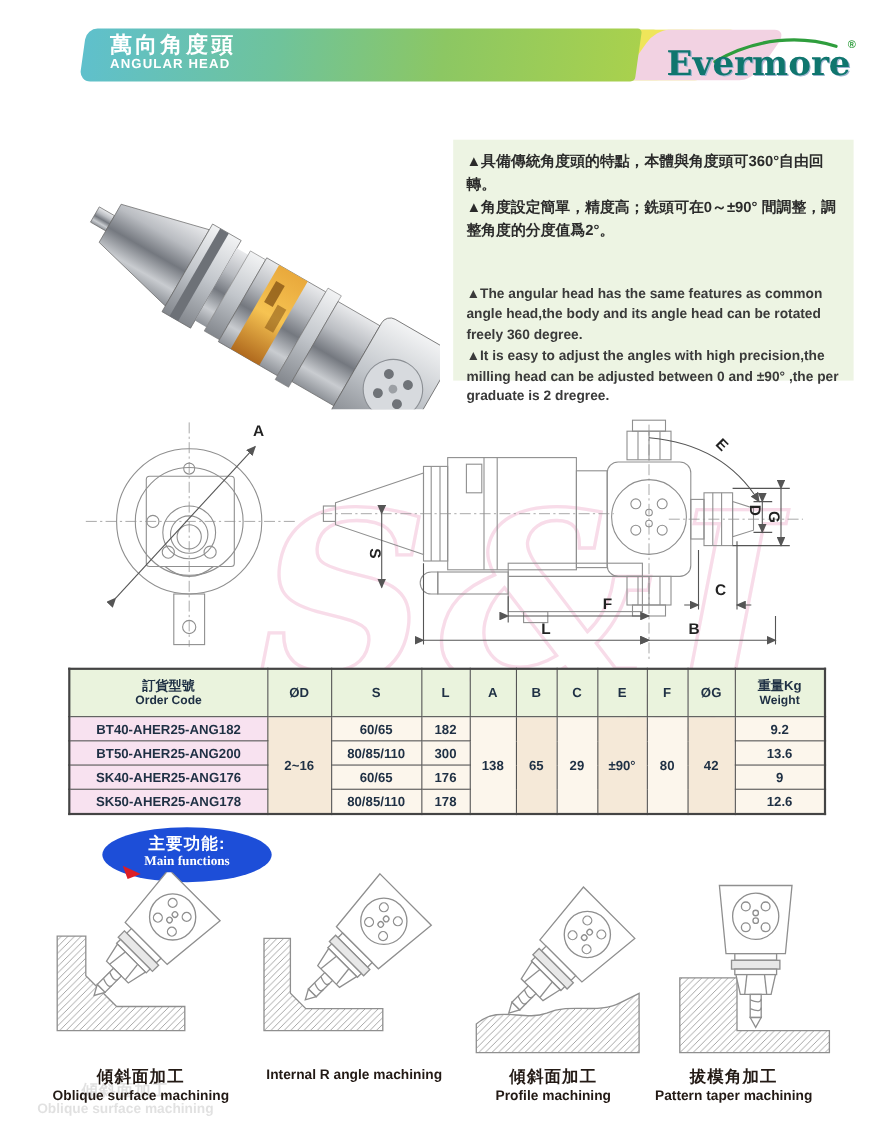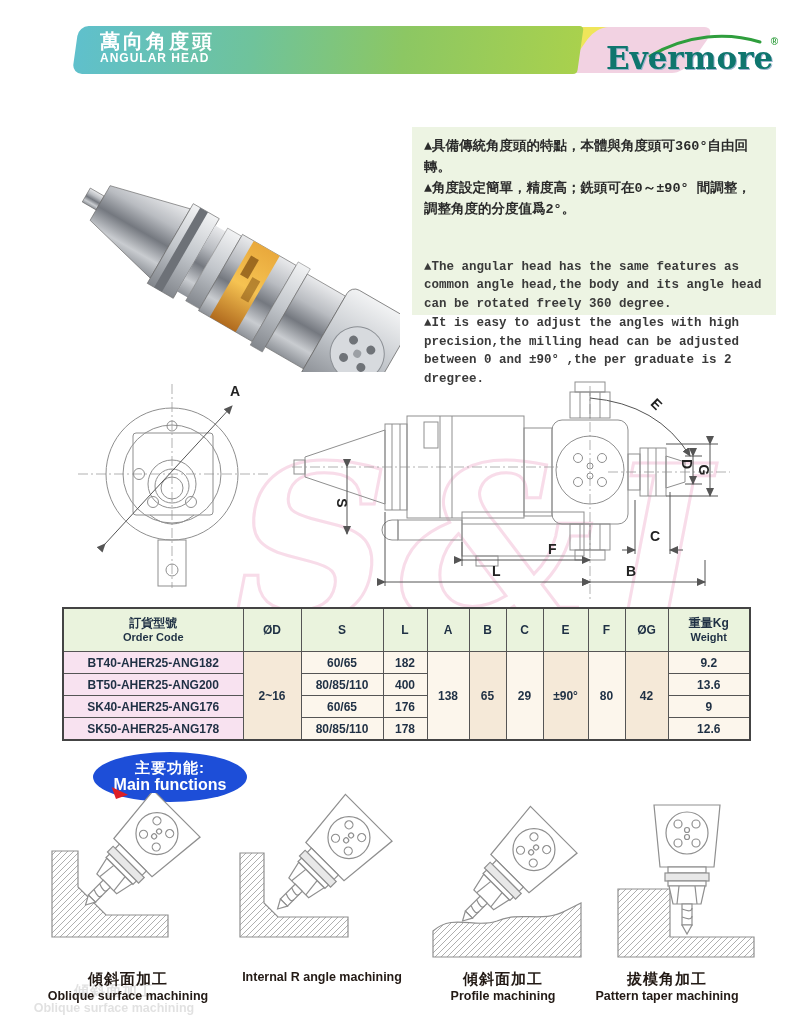--- a/index.html
+++ b/index.html
@@ -23,22 +23,22 @@
   .banner-title-zh{font-size:20px;font-weight:bold;letter-spacing:3px;}
   .banner-title-en{font-size:12px;font-weight:bold;letter-spacing:1px;}
   .logo{position:absolute;left:598px;top:30px;width:180px;height:55px;}
   .logo-text{position:absolute;left:8px;top:10px;font-family:"DejaVu Serif",serif;
         font-weight:bold;font-size:31px;color:#0f766e;
         text-shadow:1px 1px 0 #9db4cf;}
   .logo-reg{position:absolute;right:0px;top:6px;font-size:10px;color:#2f9e3d;font-weight:bold;}
   .logo-swoosh{position:absolute;left:0;top:0;}
 
   
-  .desc-box{left:412px;top:127px;width:364px;height:188px;background:#edf4e3;
-        padding:10px 12px;box-sizing:border-box;font-family:Liberation Mono, monospace;}
+  .desc-box{left:412px;top:127px;width:364px;height:219px;background:#edf4e3;
+        padding:10px 12px;box-sizing:border-box;}
   .desc-zh{font-size:13.5px;font-weight:bold;color:#2b2b2b;line-height:1.55;margin-bottom:14px;}
   .desc-en{font-size:12.5px;font-weight:bold;color:#3a3a3a;line-height:1.5;margin-top:37px;}
   .desc-zh p,.desc-en p{margin:0;}
   .dim-label{position:absolute;font-size:14px;font-weight:bold;color:#222;}
   .rot90{transform:rotate(90deg);}
   .rot45{transform:rotate(45deg);}
 
   
   .watermark{left:185px;top:420px;width:580px;height:250px;
         font-family:"DejaVu Serif",serif;font-size:215px;font-weight:bold;font-style:italic;
@@ -57,21 +57,21 @@
   td.cA{background:#fcf6ec;}
   td.cB{background:#f5e9d8;}
   .hdr-sub{font-size:11px;font-weight:bold;}
 
   
   .badge{left:93px;top:752px;width:154px;height:50px;background:#1d4ed8;border-radius:50%;
         color:#fff;text-align:center;line-height:1.15;padding-top:7px;box-sizing:border-box;}
   .badge:after{content:"";position:absolute;left:14px;bottom:-6px;width:0;height:0;
         border:9px solid transparent;border-top-color:#dc1e26;transform:rotate(25deg);}
   .badge-zh{font-size:15px;font-weight:bold;letter-spacing:1px;}
-  .badge-en{font-size:16px;font-weight:bold;}
+  .badge-en{font-size:12px;font-weight:bold;font-family:Liberation Serif, serif;}
 
   
   .panel{top:793px;width:170px;height:175px;}
   .fn-label{top:970px;width:190px;text-align:center;color:#231a15;}
   .fn-zh{font-size:15px;font-weight:bold;letter-spacing:1px;}
   .fn-en{font-size:12.5px;font-weight:bold;}
   .ghost-label{left:4px;top:982px;width:220px;text-align:center;color:#8a8a8a;opacity:.25;}
 </style>
 </head>
 <body>
@@ -308,21 +308,21 @@
     <td class="cB" rowspan="4">65</td>
     <td class="cA" rowspan="4">29</td>
     <td class="cB" rowspan="4">±90°</td>
     <td class="cA" rowspan="4">80</td>
     <td class="cB" rowspan="4">42</td>
     <td class="cA">9.2</td>
   </tr>
   <tr>
     <td class="code">BT50-AHER25-ANG200</td>
     <td class="cA">80/85/110</td>
-    <td class="cA">400</td>
+    <td class="cA">300</td>
     <td class="cA">13.6</td>
   </tr>
   <tr>
     <td class="code">SK40-AHER25-ANG176</td>
     <td class="cA">60/65</td>
     <td class="cA">176</td>
     <td class="cA">9</td>
   </tr>
   <tr>
     <td class="code">SK50-AHER25-ANG178</td>

